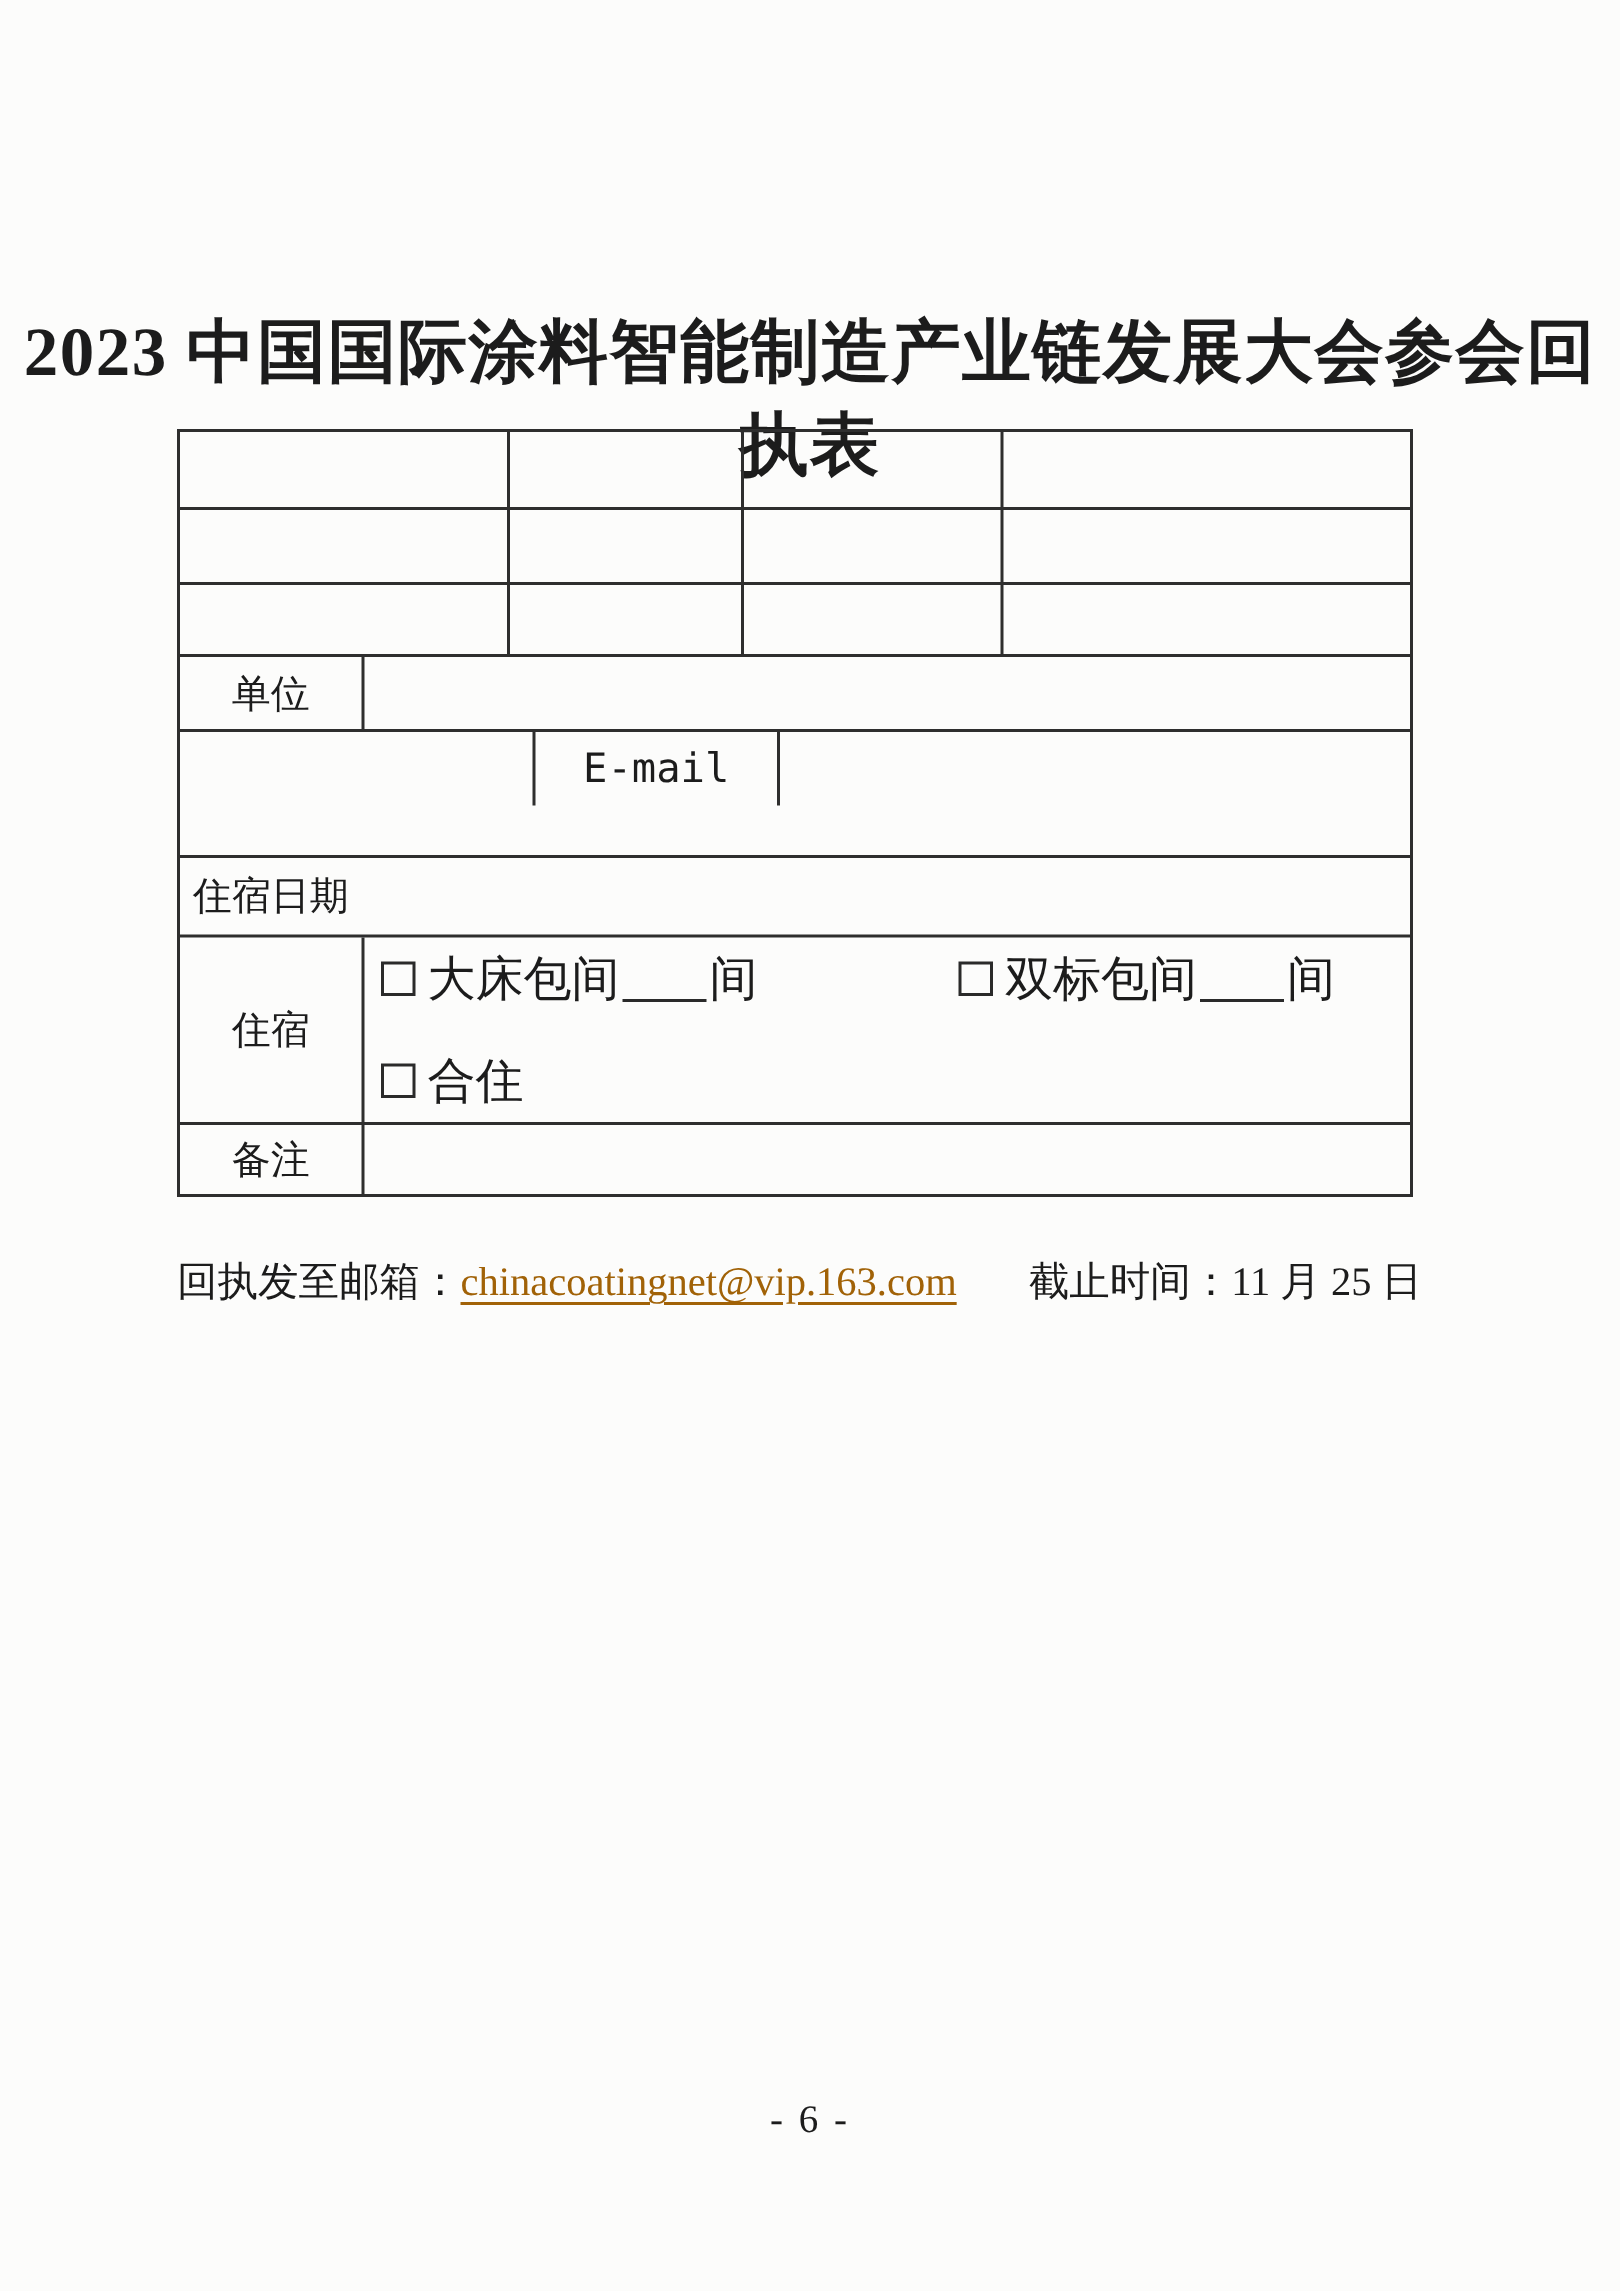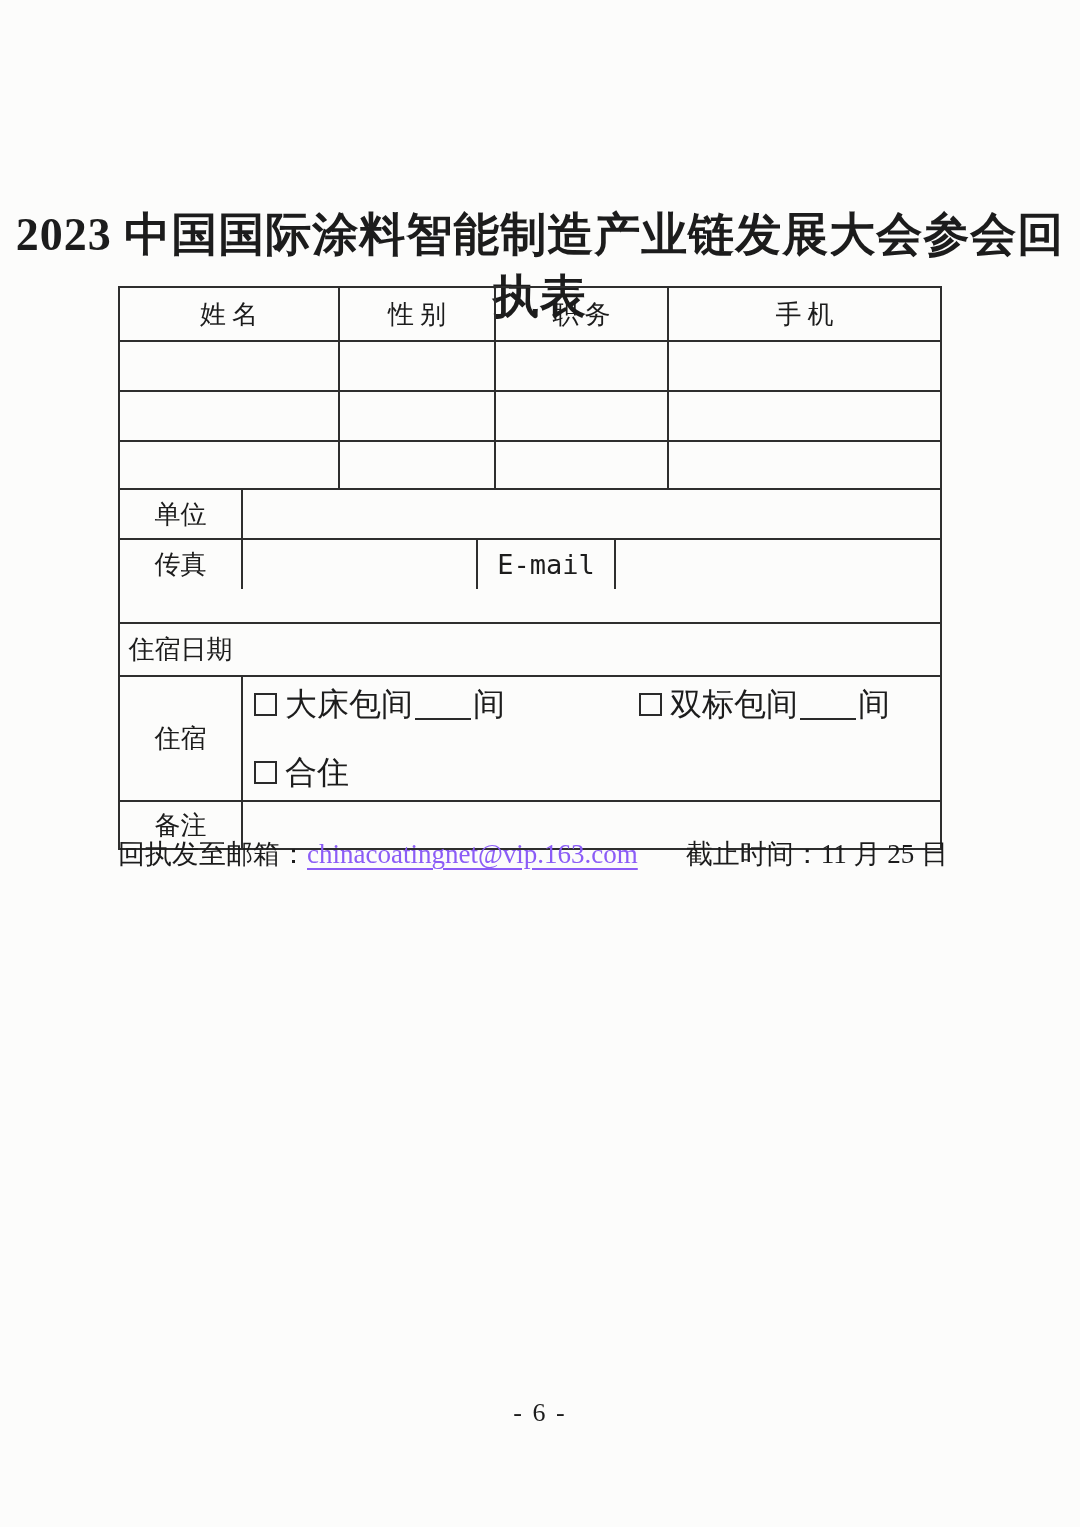--- a/index.html
+++ b/index.html
@@ -37,21 +37,21 @@
     border-left: 2px solid #2e2e2e;
     display: flex;
     align-items: center;
     justify-content: center;
     min-width: 0;
   }
   .cell:first-child { border-left: none; }
   .c1 { width: 218px; } .c2 { width: 156px; } .c3 { width: 173px; } .c4 { flex: 1; }
   .lab { width: 121px; }
   .fax-val { width: 235px; }
-  .email-cell { width: 138px; }
+  .email-cell { width: 163px; }
   .fill { flex: 1; }
   .h52 { height: 52px; } .h50 { height: 50px; } .h48 { height: 48px; }
   .h51 { height: 51px; } .h53 { height: 53px; margin-top: 33px; } .h125 { height: 125px; }
   .label { font-size: 26px; }
   .header-row .label { letter-spacing: 6px; text-indent: 6px; }
   .mono { font-family: "DejaVu Sans Mono", "Liberation Mono", monospace; font-size: 27px; }
   .stay-date-cell { font-size: 27px; white-space: pre; justify-content: center; }
   .opt-grid {
     flex: 1;
     display: grid;
@@ -81,21 +81,21 @@
     top: 836px;
     left: 118px;
     width: 830px;
     font-size: 27px;
     white-space: nowrap;
   }
   .email-link {
     text-decoration: underline;
     text-underline-offset: 5px;
     text-decoration-thickness: 2px;
-    color: #8b5cf6;
+    color: #a16207;
   }
   .deadline { margin-left: 48px; }
   .page-num {
     position: absolute;
     top: 1398px;
     left: 0;
     width: 100%;
     text-align: center;
     font-size: 26px;
     letter-spacing: 2px;
@@ -103,26 +103,20 @@
 </style>
 </head>
 <body>
 
 <div class="page">
 
   <div class="title">2023 中国国际涂料智能制造产业链发展大会参会回执表</div>
 
   <div class="form-table">
 
-    <div class="row header-row h52">
-      <div class="cell c1 label">姓名</div>
-      <div class="cell c2 label">性别</div>
-      <div class="cell c3 label">职务</div>
-      <div class="cell c4 label">手机</div>
-    </div>
 
     <div class="row h50">
       <div class="cell c1"></div>
       <div class="cell c2"></div>
       <div class="cell c3"></div>
       <div class="cell c4"></div>
     </div>
     <div class="row h50">
       <div class="cell c1"></div>
       <div class="cell c2"></div>
@@ -135,21 +129,20 @@
       <div class="cell c3"></div>
       <div class="cell c4"></div>
     </div>
 
     <div class="row h50">
       <div class="cell lab label">单位</div>
       <div class="cell fill"></div>
     </div>
 
     <div class="row h51">
-      <div class="cell lab label">传真</div>
       <div class="cell fax-val"></div>
       <div class="cell email-cell mono">E-mail</div>
       <div class="cell c4"></div>
     </div>
 
     <div class="row h53">
       <div class="cell lab label">住宿日期</div>
     </div>
 
     <div class="row h125">

